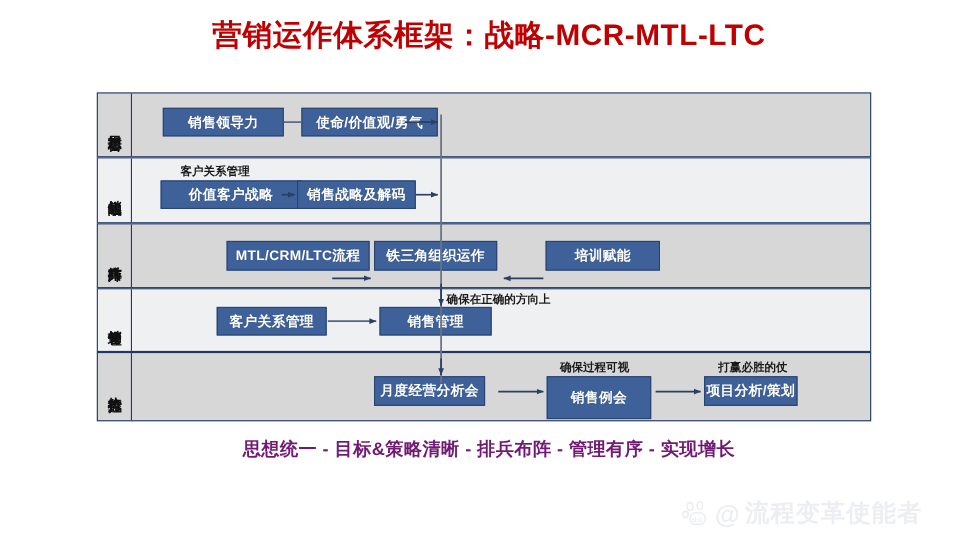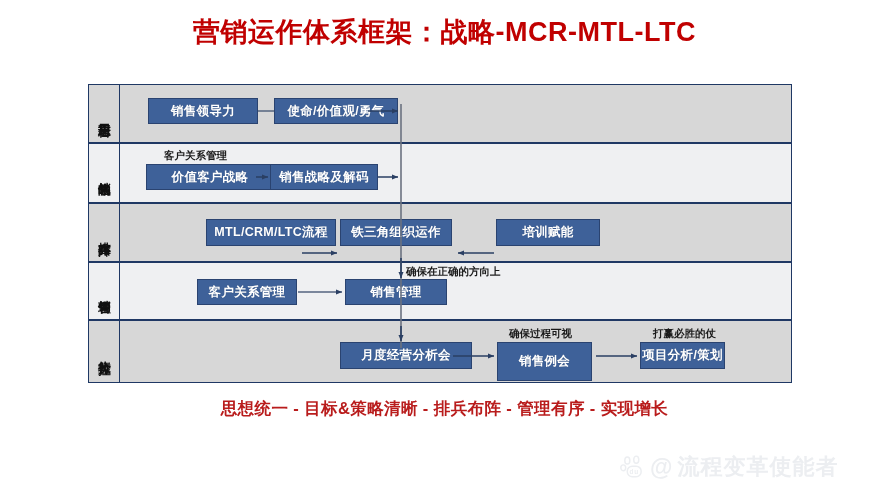--- a/index.html
+++ b/index.html
@@ -84,21 +84,21 @@
     white-space:nowrap;
   }
 
   
   .wires{position:absolute;left:0;top:0;width:889px;height:500px;pointer-events:none;}
 
   
   .strap{
     position:absolute;left:0;top:398px;width:889px;
     text-align:center;
-    font-size:16.5px;font-weight:bold;color:#b91c1c;
+    font-size:16.5px;font-weight:bold;color:#701a75;
     letter-spacing:0.4px;
     white-space:nowrap;
   }
 
   
   .watermark{
     position:absolute;
     left:620px;top:452px;
     display:flex;align-items:center;gap:4px;
     color:#eceef1;
@@ -159,21 +159,21 @@
     <div class="box" style="left:257px;top:195px;width:102px;height:26px;">销售管理</div>
 
     <div class="band gray" style="top:236px;height:63px;">
       <div class="band-label">
         <span class="vtext">执行监控</span>
       </div>
       <div class="label-divider"></div>
     </div>
     <div class="caption" style="left:421px;top:243px;">确保过程可视</div>
     <div class="caption" style="left:565px;top:243px;">打赢必胜的仗</div>
-    <div class="box" style="left:252px;top:258px;width:132px;height:27px;">月度经营分析会</div>
+    <div class="box" style="left:252px;top:258px;width:101px;height:27px;">月度经营分析会</div>
     <div class="box" style="left:409px;top:258px;width:95px;height:39px;">销售例会</div>
     <div class="box" style="left:552px;top:258px;width:85px;height:27px;text-align:center;">项目分析/策划</div>
   </div>
 
   <svg class="wires" viewBox="0 0 889 500">
     <defs>
       <marker id="ah" markerWidth="7" markerHeight="7" refX="6.2" refY="3" orient="auto" markerUnits="userSpaceOnUse">
         <path d="M0,0.4 L6.4,3 L0,5.6 z" fill="#2a3f63"></path>
       </marker>
       <marker id="ahl" markerWidth="7" markerHeight="7" refX="6.2" refY="3" orient="auto" markerUnits="userSpaceOnUse">

